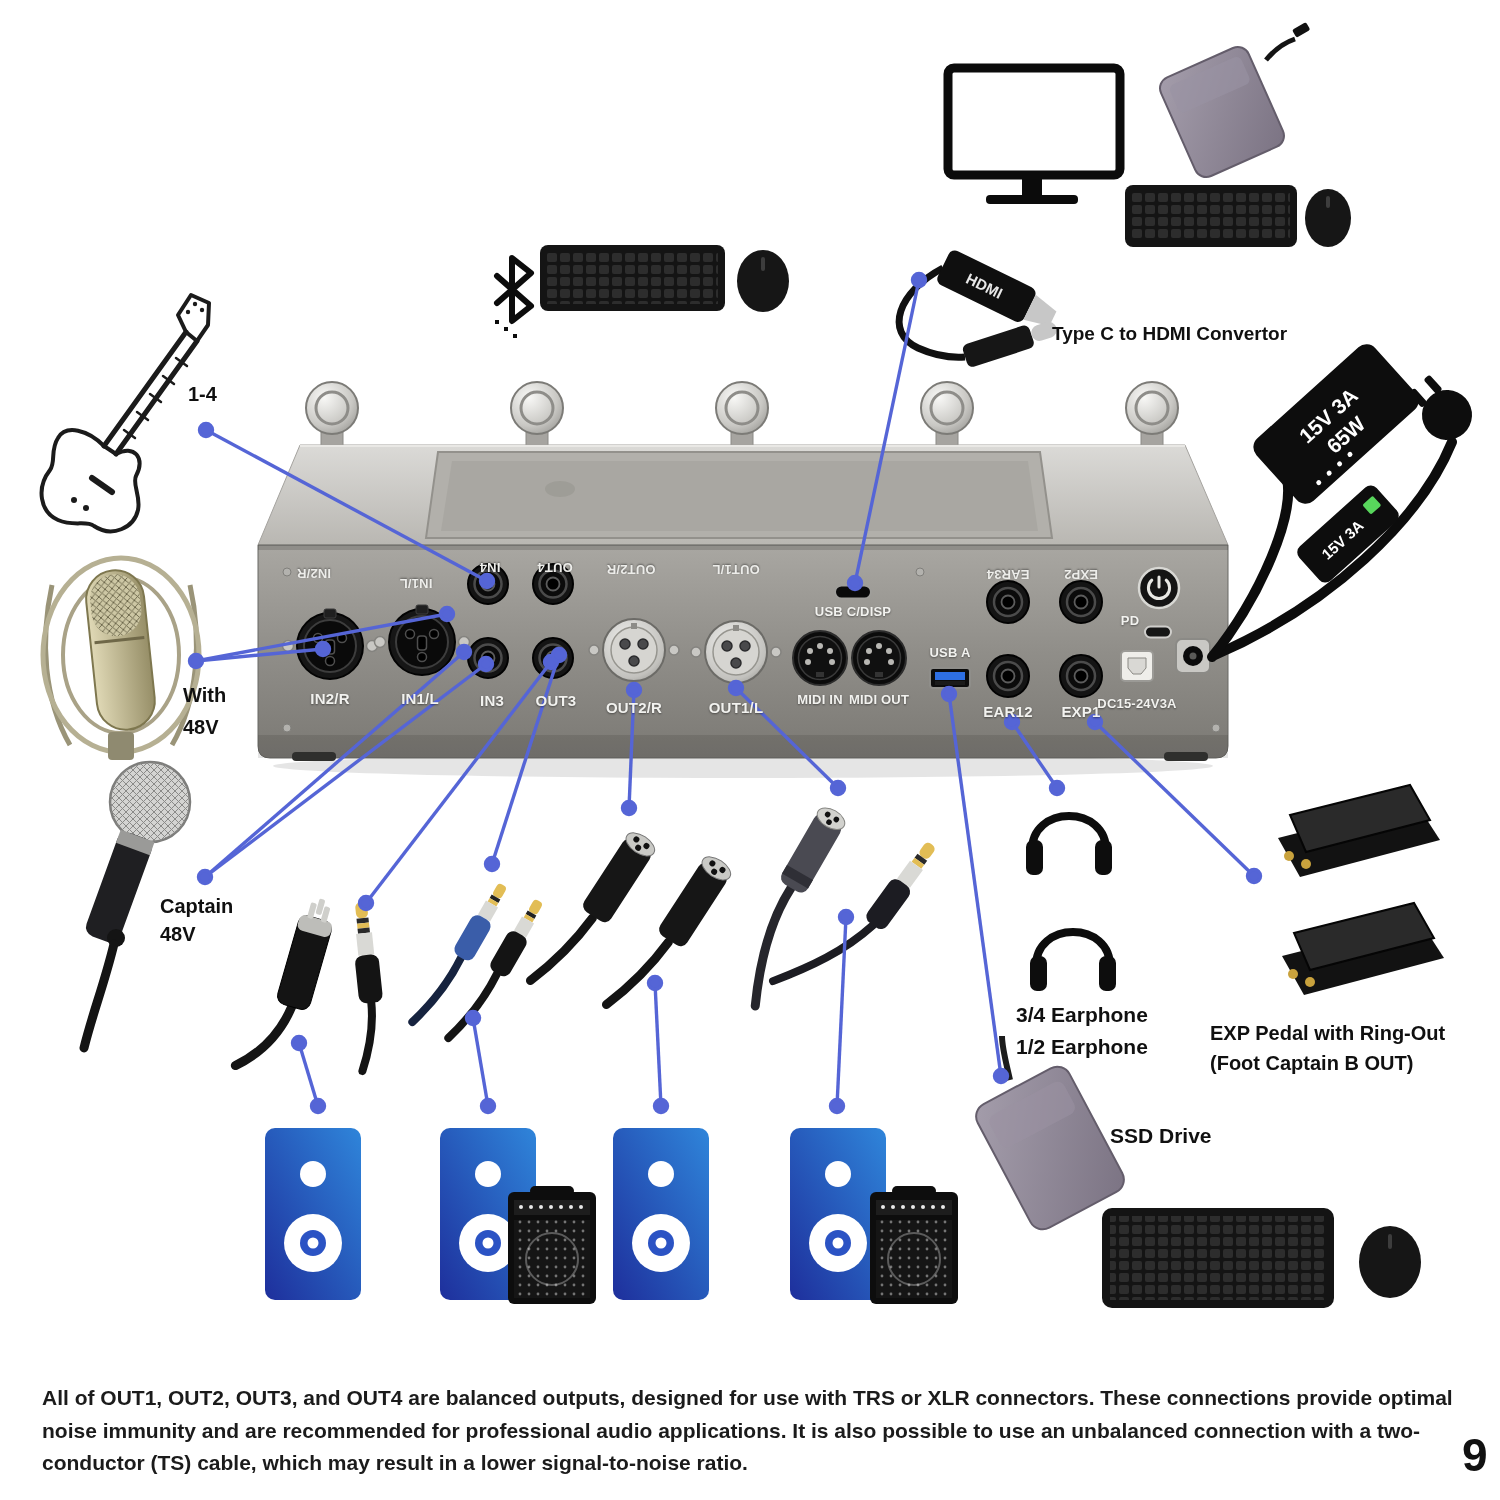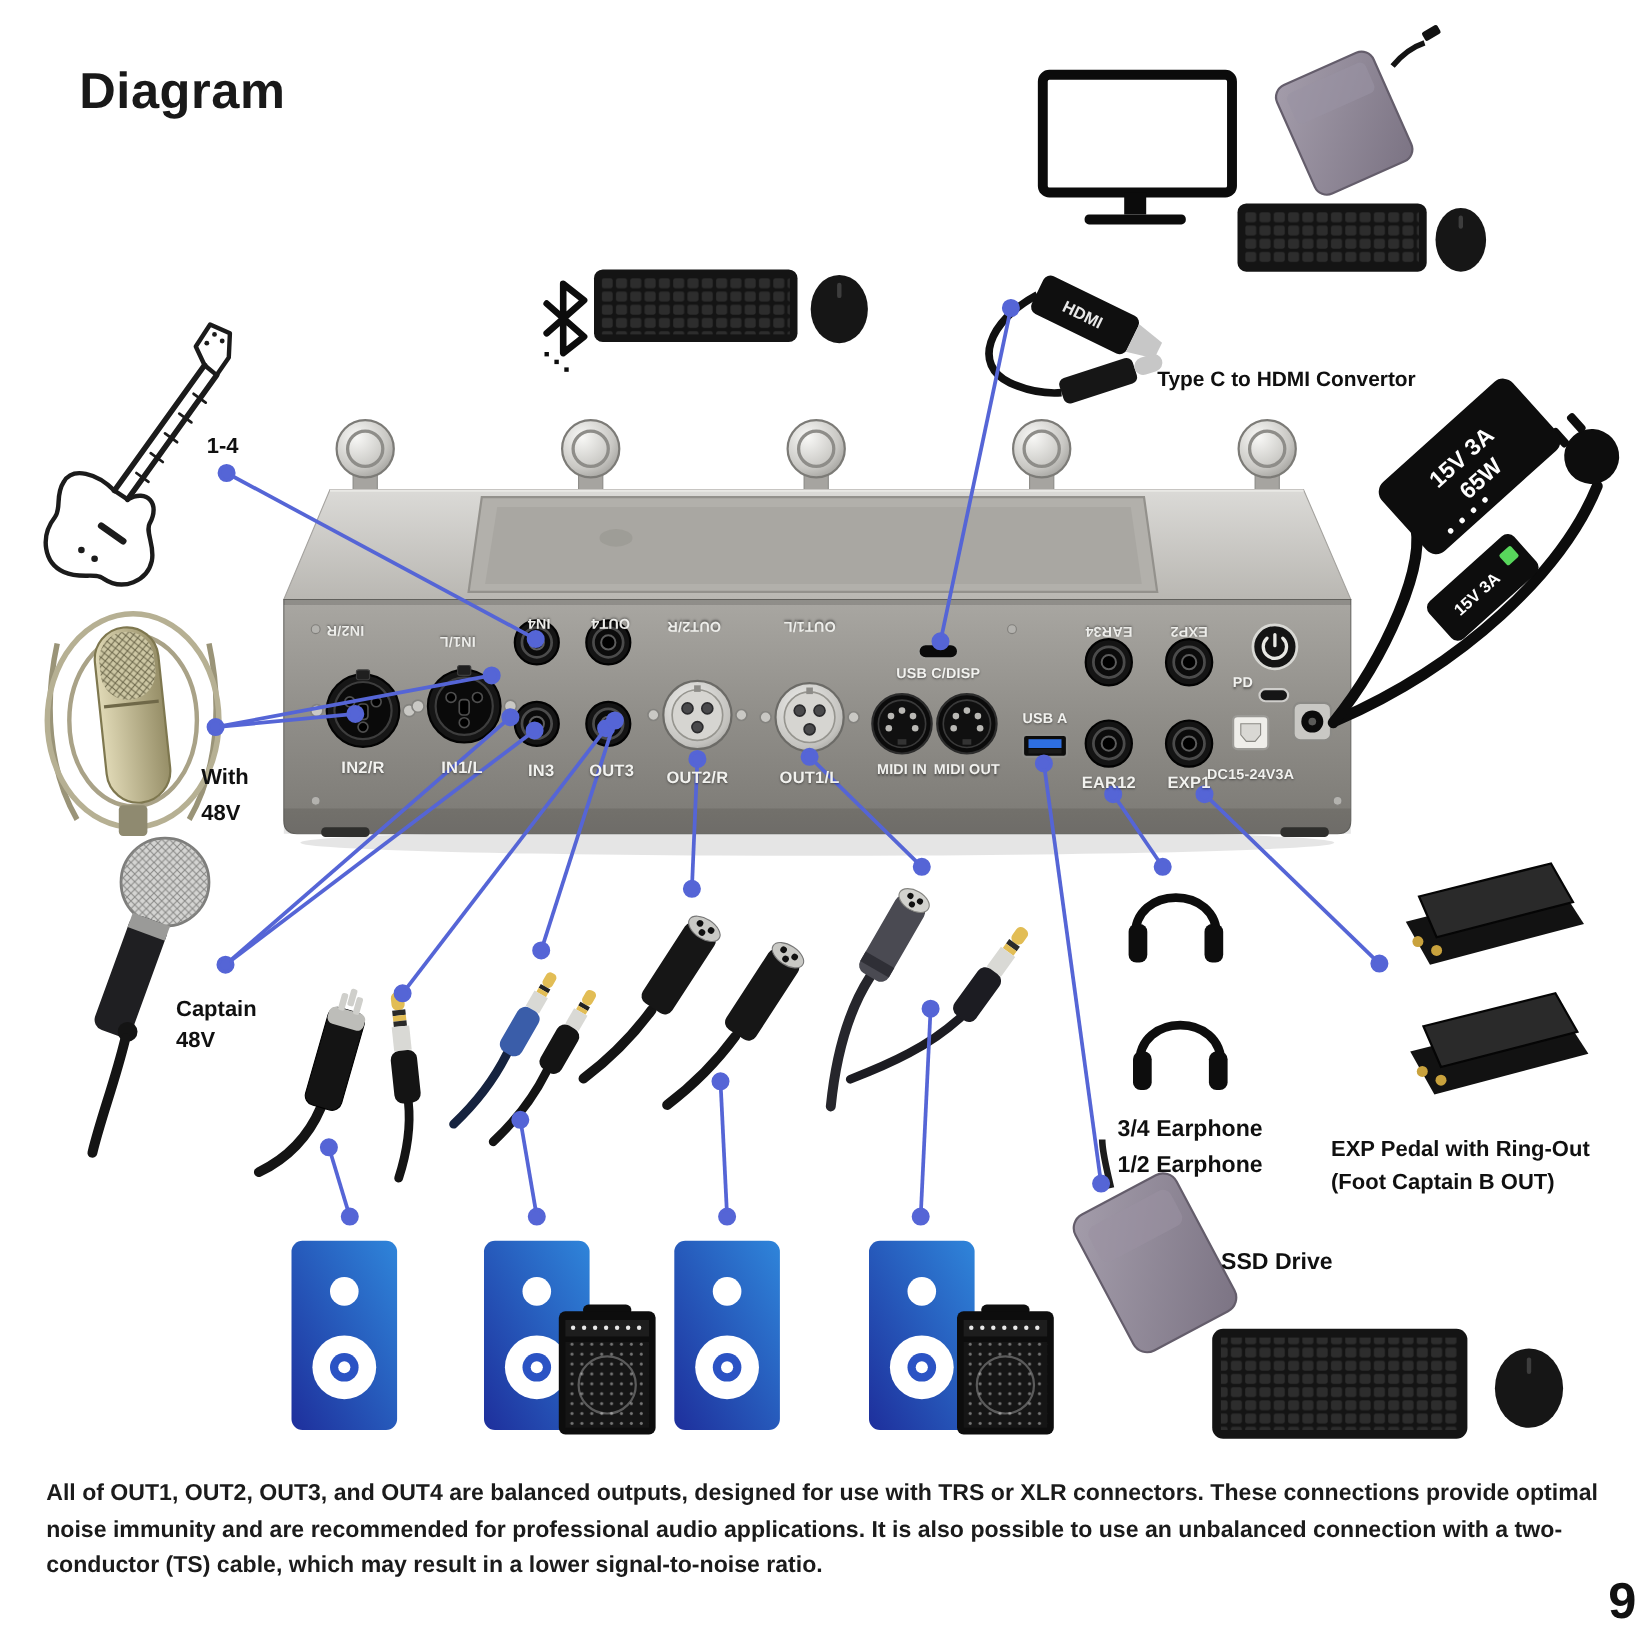--- a/index.html
+++ b/index.html
@@ -2,24 +2,24 @@
 <html><head>
 <meta charset="utf-8">
 <style>
   * { margin:0; padding:0; box-sizing:border-box; }
   html,body { width:1500px; height:1500px; background:#ffffff; font-family:"Liberation Sans",sans-serif; }
   .canvas { position:absolute; left:0; top:0; width:1500px; height:1500px; overflow:hidden; }
   svg.scene { position:absolute; left:0; top:0; width:1500px; height:1500px; }
   svg text { font-family:"Liberation Sans",sans-serif; }
 
   .title { position:absolute; left:72px; top:42px; font-size:46px; font-weight:800; color:#191919; line-height:1.75; letter-spacing:.5px; }
-  .footer { position:absolute; left:42px; top:1342px; width:1428px; font-size:21px; font-weight:700; color:#1b1b1b; line-height:1.55; }
+  .footer { position:absolute; left:42px; top:1382px; width:1428px; font-size:21px; font-weight:700; color:#1b1b1b; line-height:1.55; }
   .pagenum { position:absolute; left:1462px; top:1428px; font-size:46px; font-weight:700; color:#111; }
 
-  .cal { position:absolute; font-weight:700; color:#101010; font-size:20px; white-space:nowrap;margin-top:12px; }
+  .cal { position:absolute; font-weight:700; color:#101010; font-size:20px; white-space:nowrap; }
   .cal.s21 { font-size:21px;text-align:center; }
   .cal.s19 { font-size:19px; }
 
   .port-lbl { position:absolute; transform:translateX(-50%); color:#f2f2ef; font-weight:700; font-size:15px; white-space:nowrap; text-shadow:0 1px 2px rgba(0,0,0,.45); letter-spacing:.2px; }
   .port-lbl.sm { font-size:13px; }
   .port-lbl.flip { transform:translateX(-50%) rotate(180deg); font-size:13px; color:#ededea; }
 </style>
 </head>
 <body>
 
@@ -548,21 +548,20 @@
     <circle cx="473" cy="1018" r="6.5"></circle>
         <circle cx="488" cy="1106" r="6.5"></circle>
     <circle cx="655" cy="983" r="6.5"></circle>
         <circle cx="661" cy="1106" r="6.5"></circle>
     <circle cx="846" cy="917" r="6.5"></circle>
         <circle cx="837" cy="1106" r="6.5"></circle>
   </g>
 </svg>
 
 <div class="title">
-  <div>Diagram</div>
 </div>
 
 <div class="cal" style="left:188px;top:383px">1-4</div>
 <div class="cal s19" style="left:1052px;top:323px">Type C to HDMI Convertor</div>
 <div class="cal" style="left:183px;top:684px">With</div>
 <div class="cal" style="left:183px;top:716px">48V</div>
 <div class="cal" style="left:160px;top:895px">Captain</div>
 <div class="cal" style="left:160px;top:923px">48V</div>
 <div class="cal s21" style="left:1016px;top:1003px">3/4 Earphone</div>
 <div class="cal s21" style="left:1016px;top:1035px">1/2 Earphone</div>

